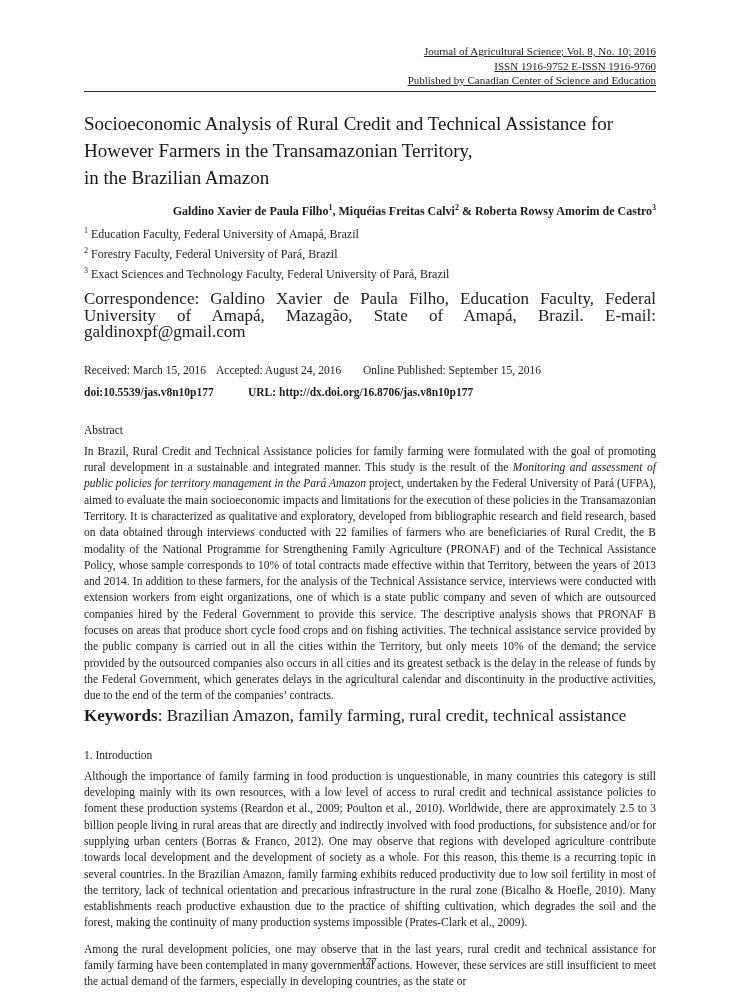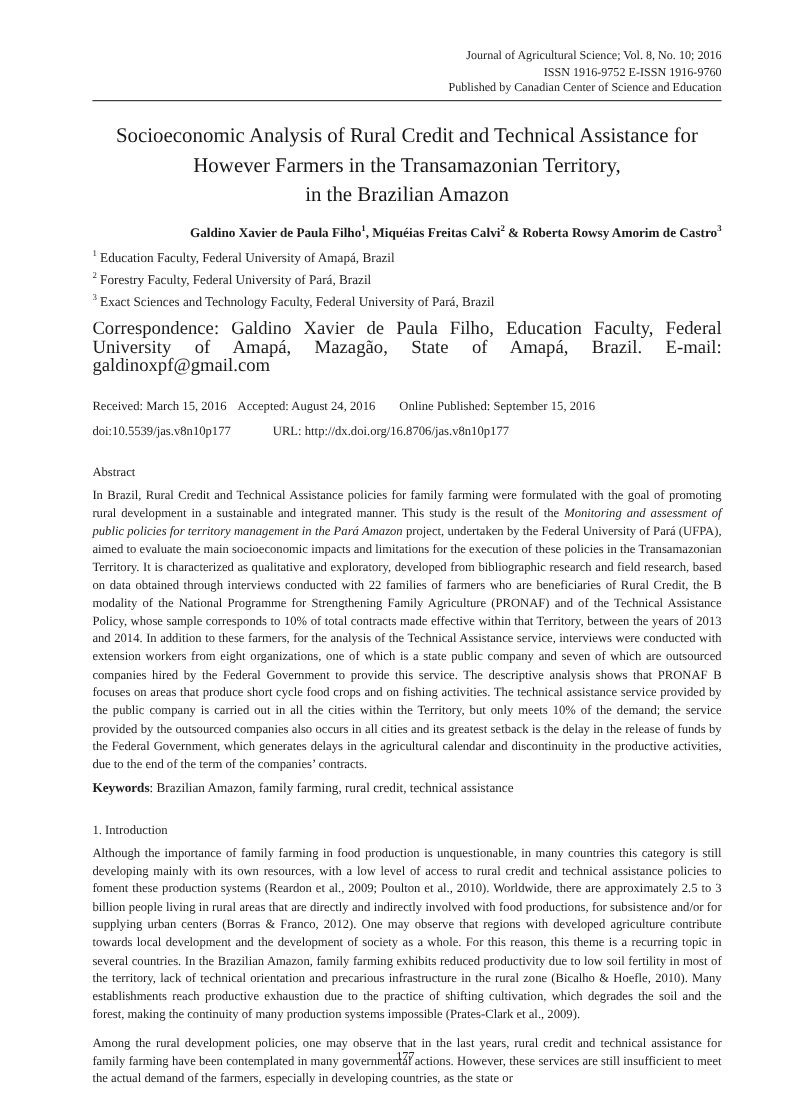--- a/index.html
+++ b/index.html
@@ -20,32 +20,33 @@
     width: 572px;
   }
 
   
   .journal-header {
     margin-top: 44px;
     text-align: right;
     font-size: 11px;
     line-height: 14.5px;
     color: #222;
+    text-decoration: underline;
   }
   .header-rule {
     margin-top: 3px;
     border: none;
     border-bottom: 1.8px solid #2b2b2b;
     height: 0;
   }
 
   
   .article-title {
     margin-top: 18px;
-    text-align: center;
+    text-align: left;
     font-size: 19px;
     line-height: 27px;
     font-weight: 400;
     color: #161616;
   }
   .authors-line {
     margin-top: 9px;
     text-align: right;
     font-size: 12px;
     line-height: 16px;
@@ -64,41 +65,41 @@
   .correspondence {
     margin-top: 9px;
     font-size: 17px;
     line-height: 16.5px;
     text-align: justify;
   }
 
   
   .meta-block { margin-top: 21px; font-size: 11.5px; }
   .meta-row { display: flex; line-height: 16px; }
-  .meta-row + .meta-row { margin-top: 6px; }
+  .meta-row + .meta-row { margin-top: 6px; font-weight: bold; }
   .meta-col-1 { width: 132px; }
   .meta-col-2 { width: 147px; }
   .meta-doi { width: 164px; }
 
   
   .section-heading {
     margin-top: 22px;
     font-size: 11.5px;
     font-weight: 400;
     line-height: 16px;
   }
   .body-text {
     margin: 5px 0 0 0;
     font-size: 11.5px;
     line-height: 16.3px;
     text-align: justify;
   }
   .keywords {
     margin: 5px 0 0 0;
-    font-size: 12px;
+    font-size: 17px;
     line-height: 16.3px;
   }
   .para + .para { margin-top: 10px; }
 
   .page-number {
     position: absolute;
     bottom: 33px;
     left: 0;
     width: 100%;
     text-align: center;

